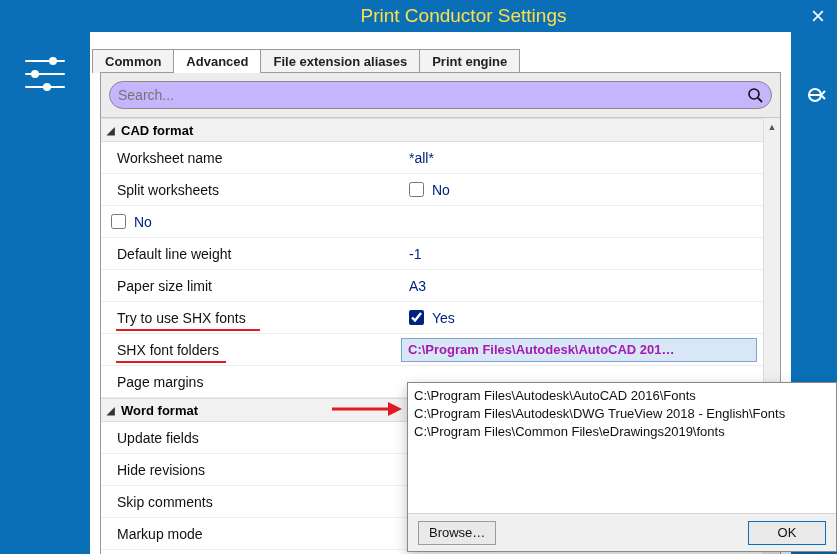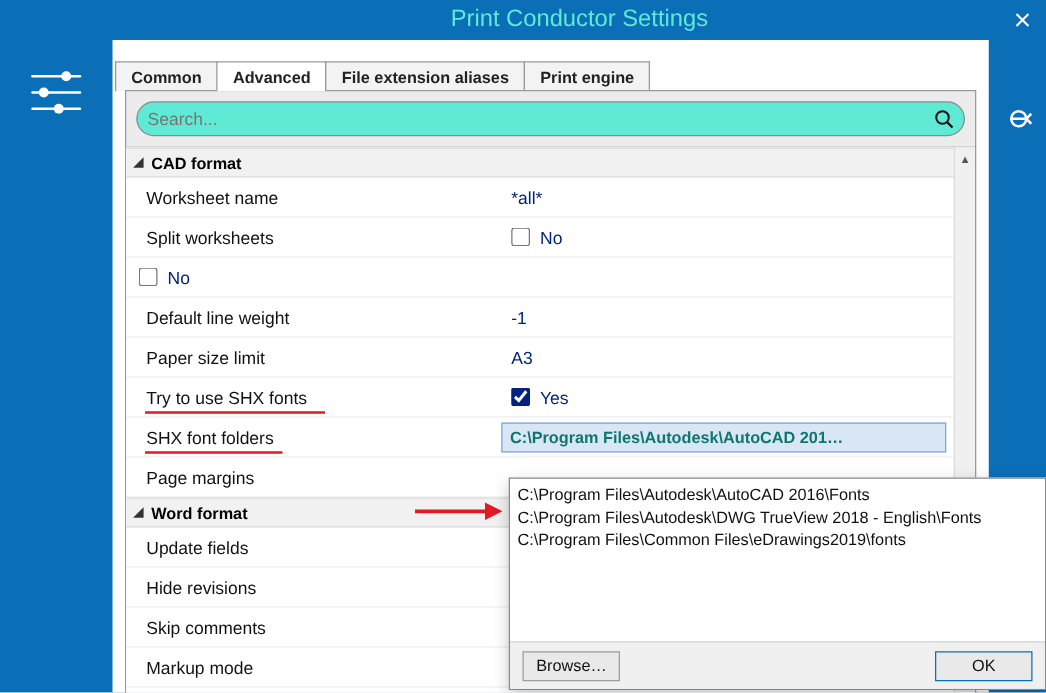--- a/index.html
+++ b/index.html
@@ -10,21 +10,21 @@
   .left-rail {
     position: absolute; left: 0; top: 32px; width: 90px; bottom: 0;
     background: #0b6fb8; display: flex; flex-direction: column; align-items: center; padding-top: 24px;
   }
   .sliders-icon { width: 40px; height: 36px; position: relative; }
   .sliders-icon .bar { position:absolute; left:0; right:0; height:2px; background:#fff; border-radius:1px; }
   .sliders-icon .dot { position:absolute; width:8px; height:8px; background:#fff; border-radius:50%; top:-3px; }
 
   .titlebar {
     position: absolute; left: 90px; right: 0; top: 0; height: 32px;
-    background: #0b6fb8; color:#5eead4; display:flex; align-items:center; justify-content:center;
+    background: #0b6fb8; color:#fde047; display:flex; align-items:center; justify-content:center;
     font-size: 19px; font-weight:300;
   }
   .titlebar .close {
     position:absolute; right:0; top:0; width:38px; height:32px; display:flex; align-items:center; justify-content:center;
     font-size:16px; cursor:pointer;
   }
   .right-strip {
     position:absolute; right:0; top:32px; width:46px; bottom:0; background:#0b6fb8;
   }
   .right-badge {
@@ -47,21 +47,21 @@
     position:relative; top:1px; cursor:pointer;
   }
   .tab.active { background:#fff; z-index:2; }
 
   .tabbody {
     border:1px solid #9a9a9a; margin:0 10px 0 10px; height:500px; position:relative;
     background:#ececec;
   }
 
   .searchbar {
-    margin:8px; background:#5eead4; border:1px solid #8a8a8a; height:28px;
+    margin:8px; background:#c4b5fd; border:1px solid #8a8a8a; height:28px;
     display:flex; align-items:center; padding:0 8px 0 8px; border-radius:14px;
   }
   .searchbar input {
     flex:1; border:none; outline:none; font-size:14px; color:#555; background:transparent;
   }
   .searchbar .mag { width:16px; height:16px; }
 
   .grid-area {
     position:absolute; left:0; right:0; top:44px; bottom:0; background:#fff;
     border-top:1px solid #c9c9c9; overflow:hidden;
@@ -94,21 +94,21 @@
   }
   .kval input[type=checkbox]{
     width:15px; height:15px; accent-color:#00247d;
   }
   .underline-red {
     position:absolute; left:15px; height:2px; background:#e01b24;
   }
 
   .selected-field {
     flex:1; margin-right:6px; height:24px; border:1px solid #7aa6da; background:#d8e6f6;
-    display:flex; align-items:center; padding:0 6px; color:#0f766e; font-weight:bold;
+    display:flex; align-items:center; padding:0 6px; color:#a21caf; font-weight:bold;
     white-space:nowrap; overflow:hidden; text-overflow:ellipsis; font-size:13px;
   }
 
   .popup {
     position:absolute; left:407px; top:382px; width:430px; height:170px;
     background:#fff; border:1px solid #888; box-shadow:0 4px 12px rgba(0,0,0,.25); z-index:20;
   }
   .popup .list {
     position:absolute; left:6px; top:4px; right:6px; bottom:38px; overflow:hidden;
     font-size:13px; color:#111; line-height:18px; white-space:nowrap;

